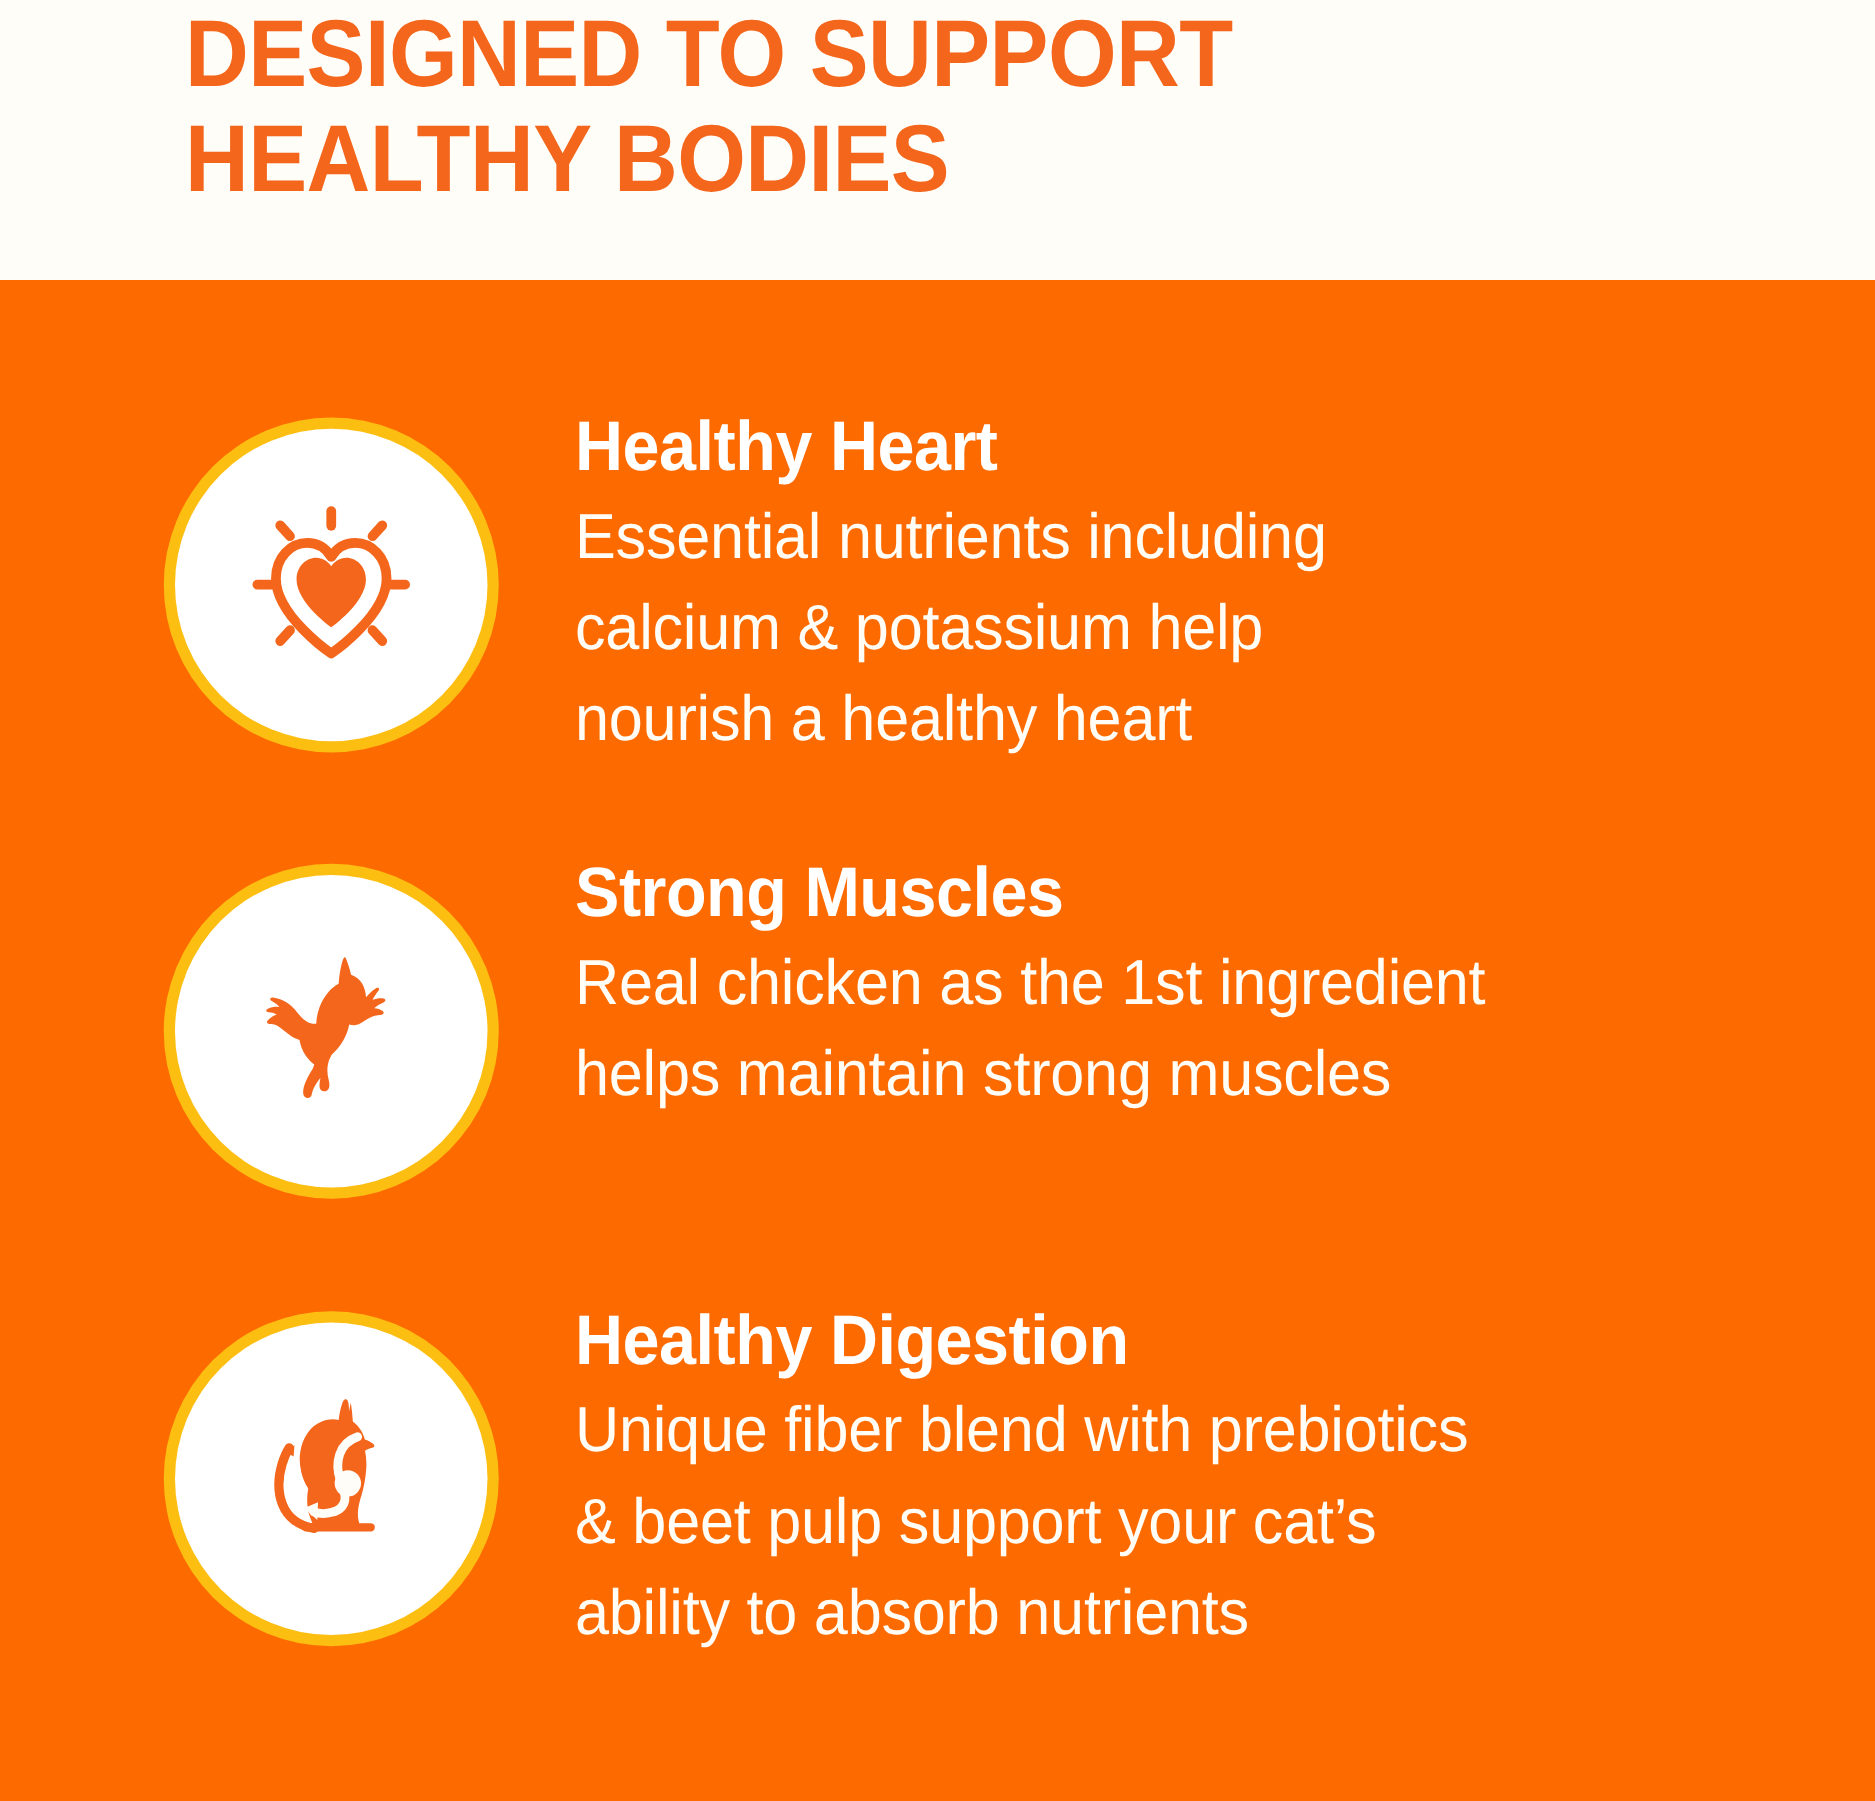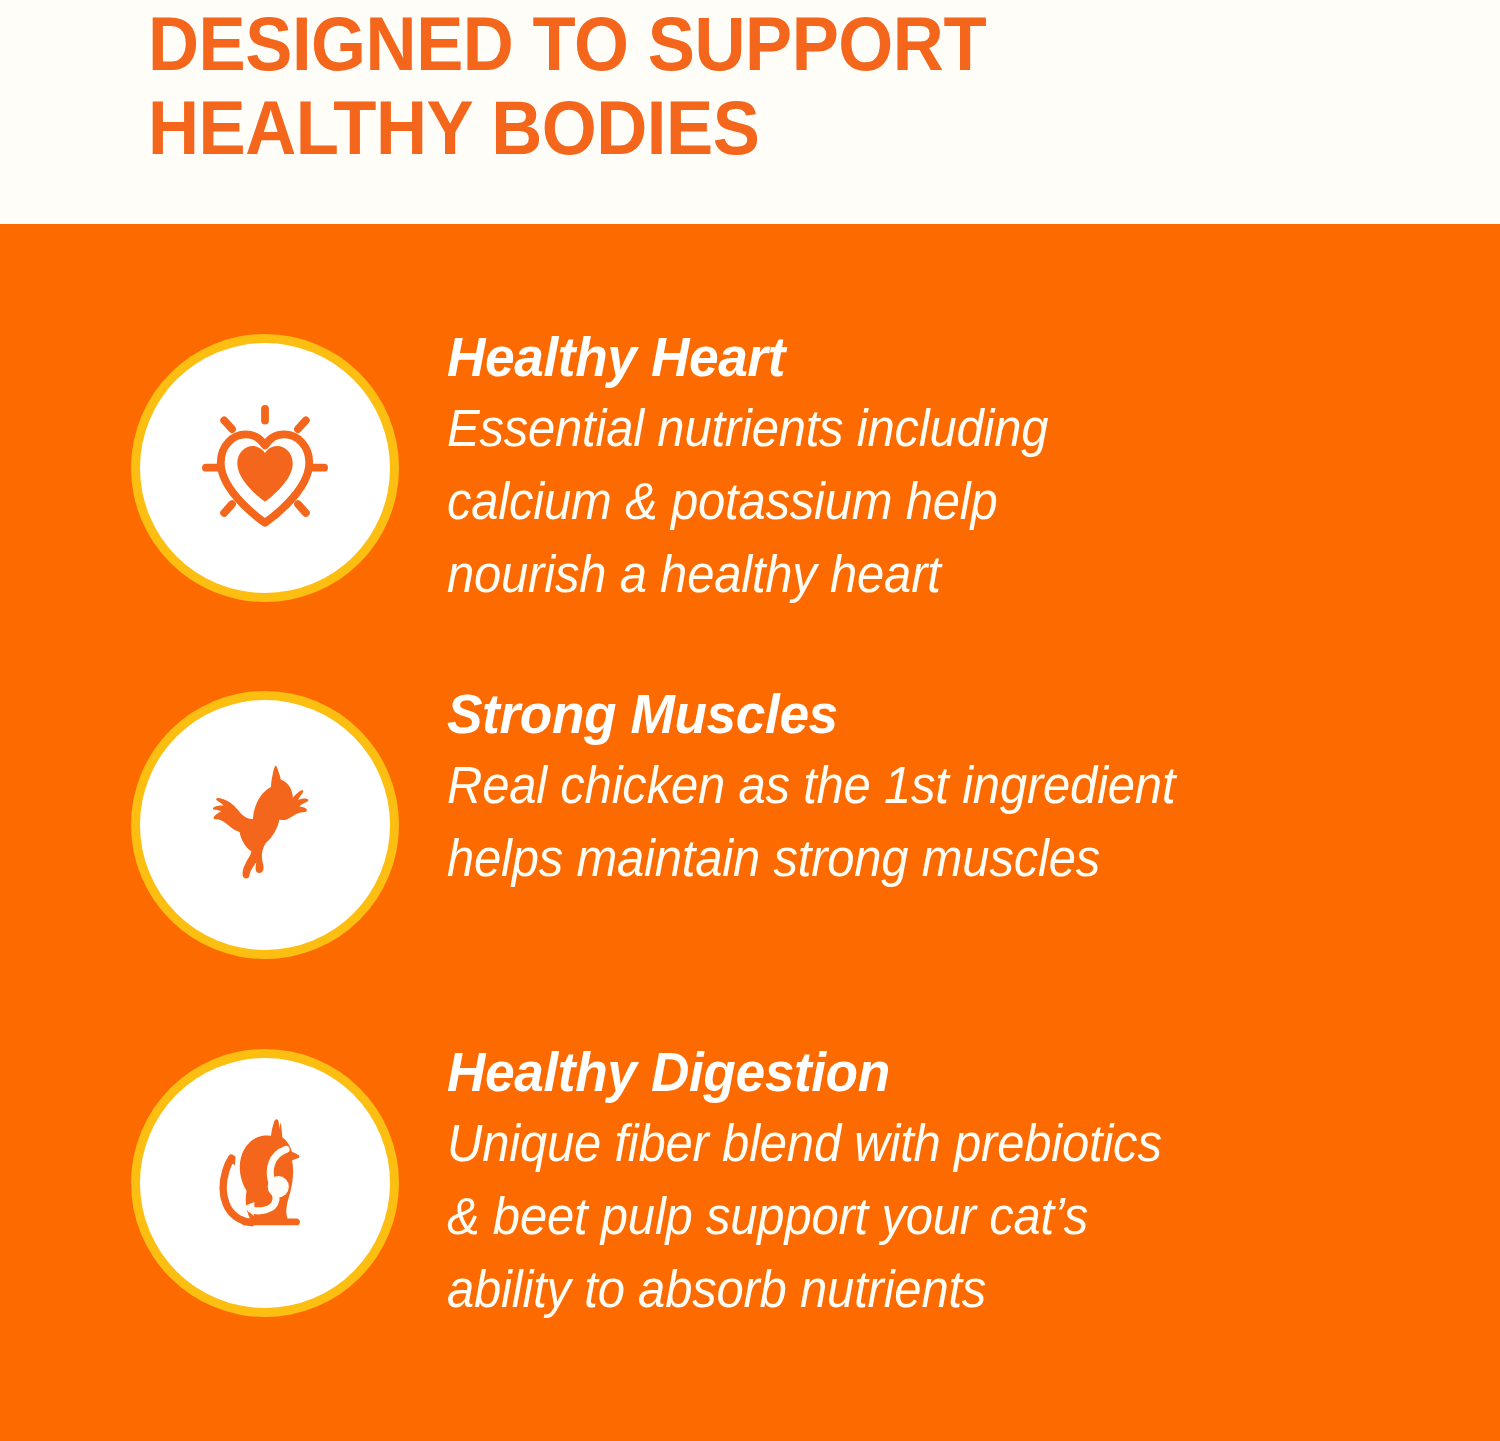--- a/index.html
+++ b/index.html
@@ -78,24 +78,23 @@
     display: flex;
     align-items: center;
     justify-content: center;
   }
   .icon-badge svg {
     display: block;
   }
 
   .benefit-text {
     position: absolute;
-    left: 447px;
+    left: 460px;
     top: -17px;
     width: 1010px;
-    font-style: italic;
   }
   .benefit-title {
     color: #ffffff;
     font-family: "Liberation Sans Narrow", "Liberation Sans", sans-serif;
     font-weight: bold;
     font-size: 56px;
     line-height: 62px;
     letter-spacing: -0.4px;
     transform: scaleX(0.95);
     transform-origin: left top;

